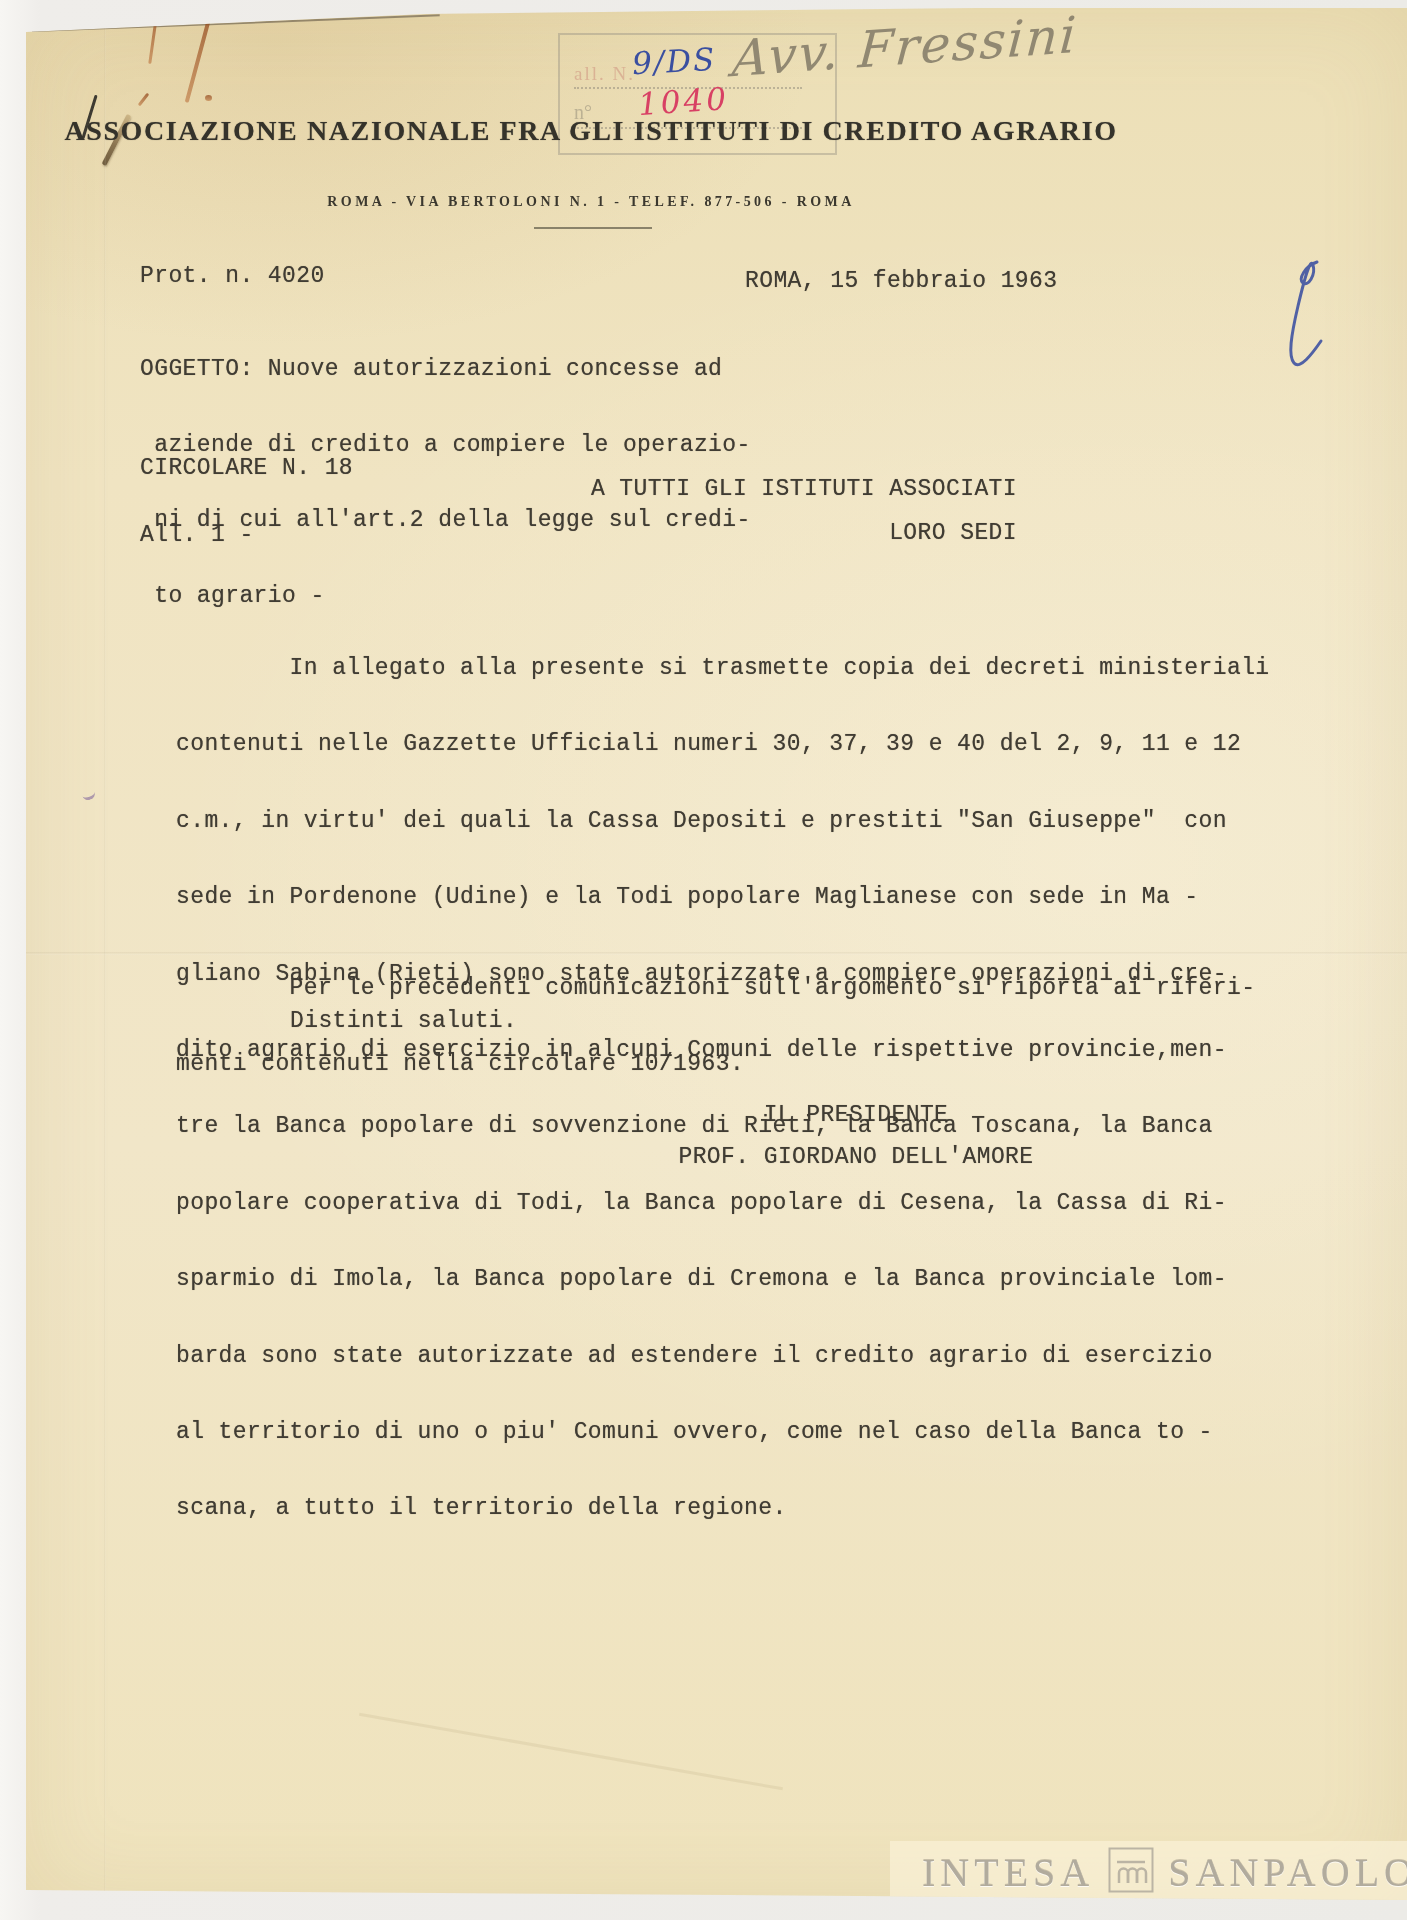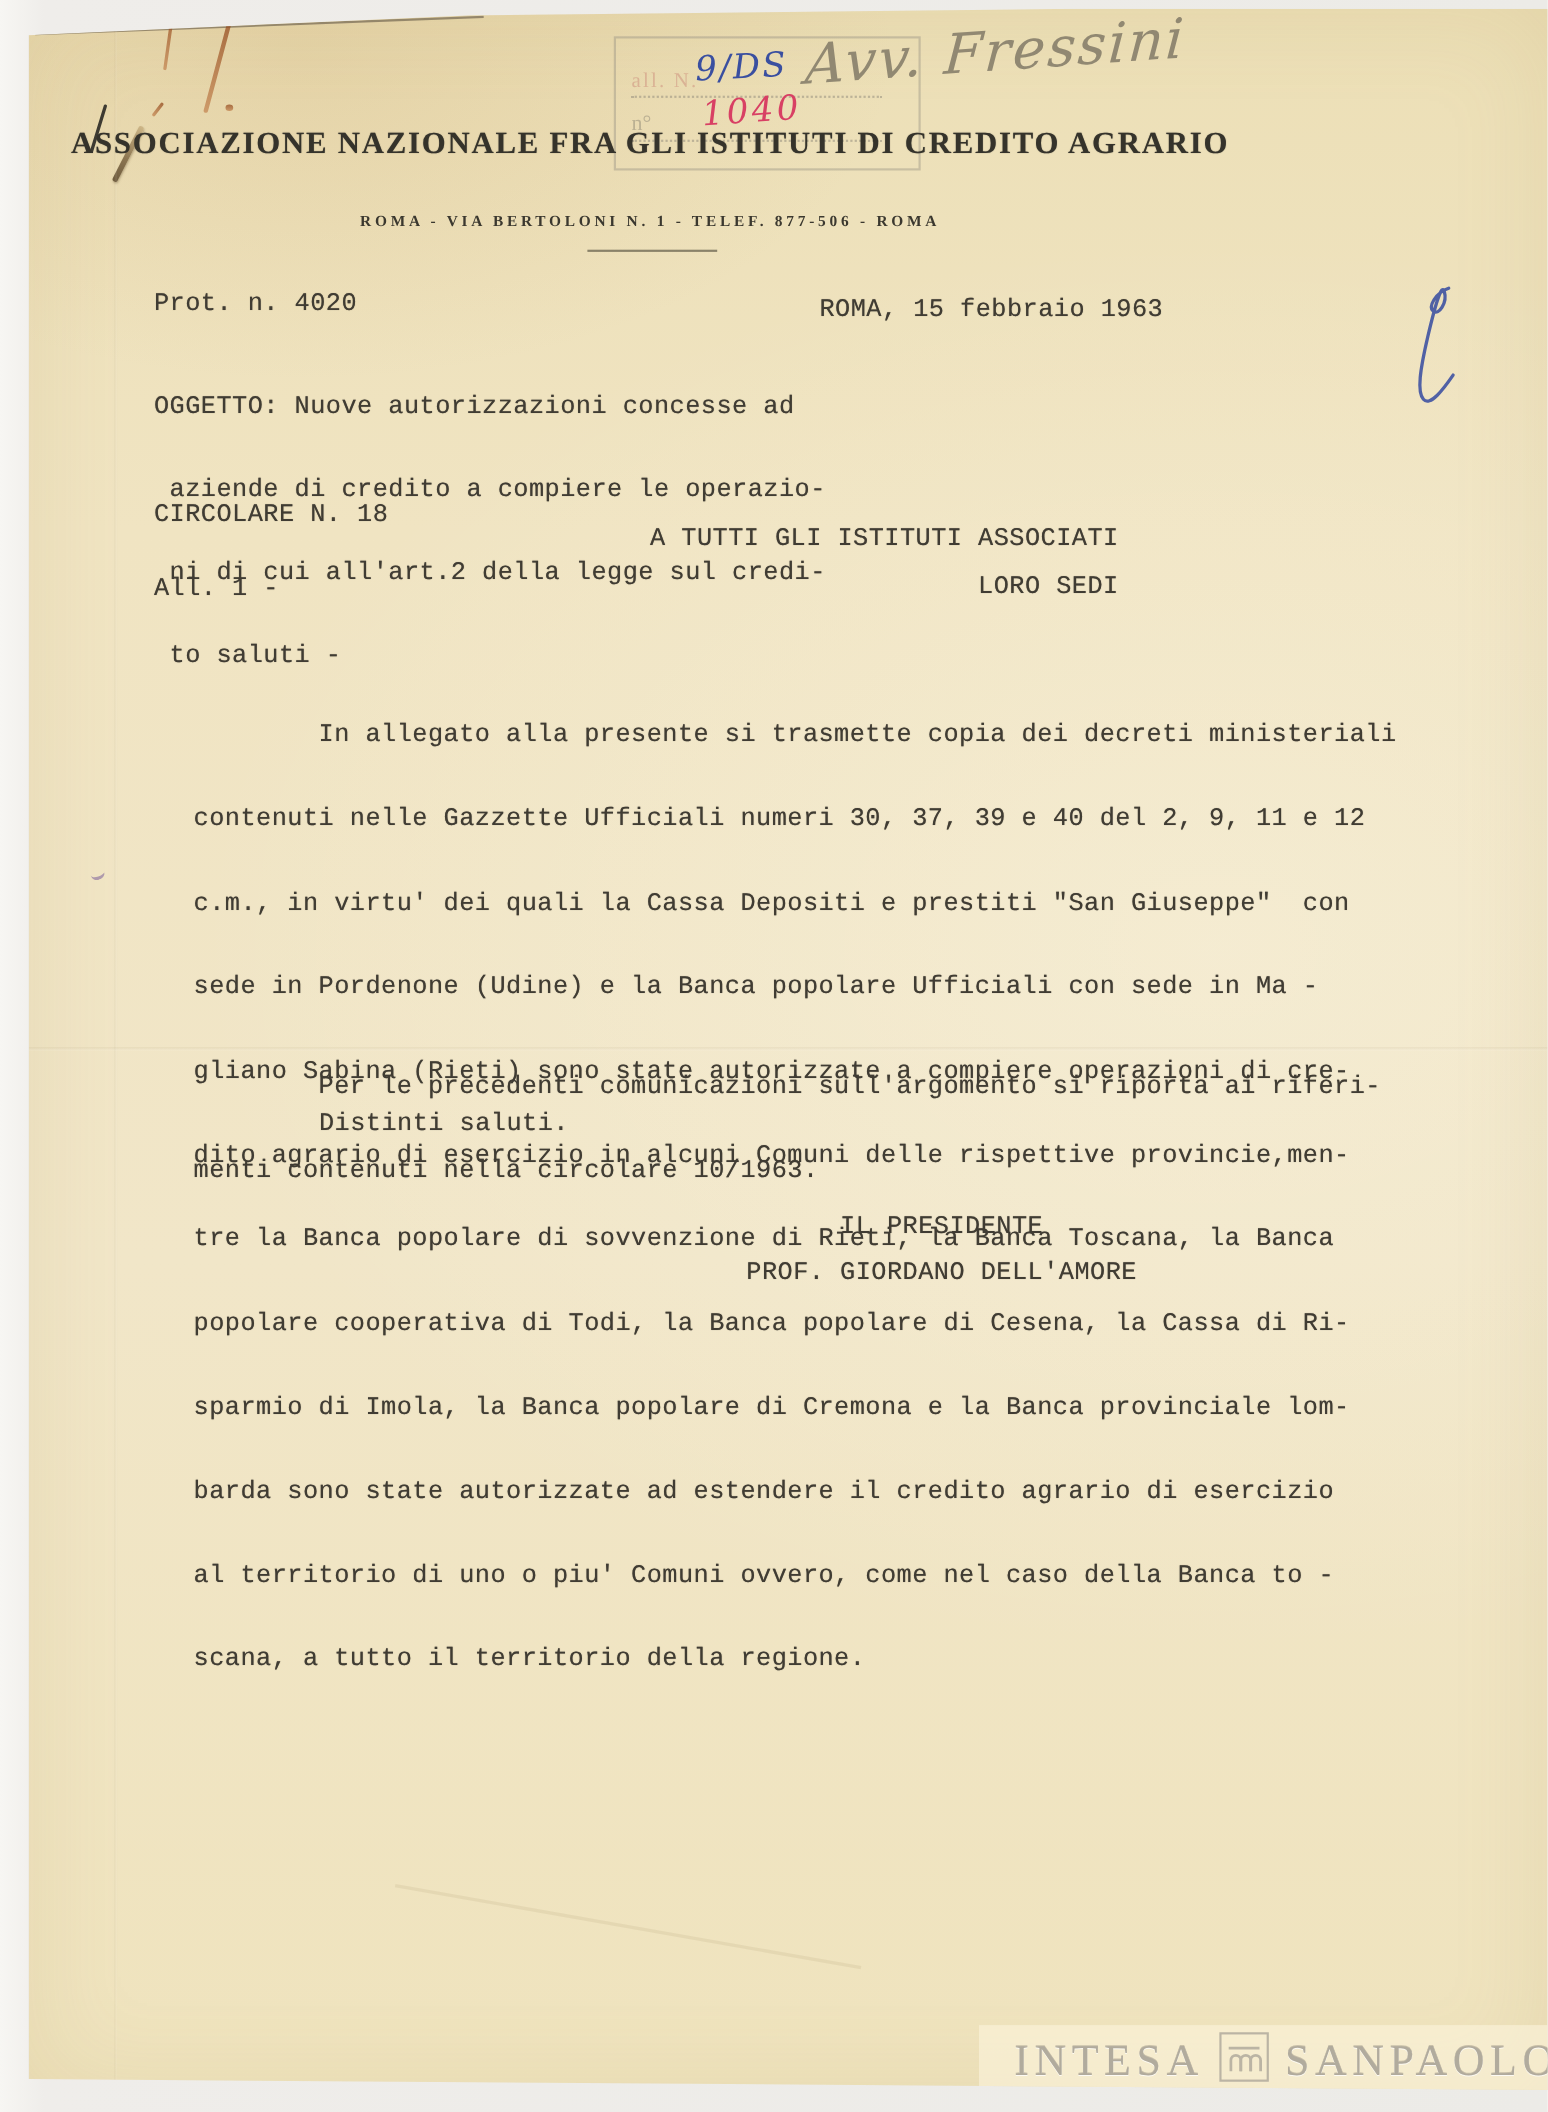--- a/index.html
+++ b/index.html
@@ -140,33 +140,33 @@
   <div class="blue2">
     <svg width="64" height="126" viewBox="0 0 64 126">
       <path d="M38,10 C26,14 19,27 24,31 C29,35 37,23 34,13 C32,6 27,20 19,54 C12,84 9,104 15,111 C21,118 33,102 42,89" fill="none" stroke="#3a4fa0" stroke-width="3" stroke-linecap="round" opacity="0.88"></path>
     </svg>
   </div>
 
   <div class="tw subject-block" style="left:114px;top:298px;">
     <div>OGGETTO: Nuove autorizzazioni concesse ad</div>
     <div> aziende di credito a compiere le operazio-</div>
     <div> ni di cui all'art.2 della legge sul credi-</div>
-    <div> to saluti -</div>
+    <div> to agrario -</div>
   </div>
 
   <div class="tw" style="left:114px;top:447px;">CIRCOLARE N. 18</div>
   <div class="tw" style="right:390px;top:468px;">A TUTTI GLI ISTITUTI ASSOCIATI</div>
   <div class="tw" style="left:114px;top:514px;">All. 1 -</div>
   <div class="tw" style="right:390px;top:512px;">LORO SEDI</div>
 
   <div class="tw tw-block" style="left:150px;top:596px;">
     <div>        In allegato alla presente si trasmette copia dei decreti ministeriali</div>
     <div>contenuti nelle Gazzette Ufficiali numeri 30, 37, 39 e 40 del 2, 9, 11 e 12</div>
     <div>c.m., in virtu' dei quali la Cassa Depositi e prestiti "San Giuseppe"  con</div>
-    <div>sede in Pordenone (Udine) e la Banca popolare Ufficiali con sede in Ma -</div>
+    <div>sede in Pordenone (Udine) e la Todi popolare Maglianese con sede in Ma -</div>
     <div>gliano Sabina (Rieti) sono state autorizzate a compiere operazioni di cre-</div>
     <div>dito agrario di esercizio in alcuni Comuni delle rispettive provincie,men-</div>
     <div>tre la Banca popolare di sovvenzione di Rieti, la Banca Toscana, la Banca</div>
     <div>popolare cooperativa di Todi, la Banca popolare di Cesena, la Cassa di Ri-</div>
     <div>sparmio di Imola, la Banca popolare di Cremona e la Banca provinciale lom-</div>
     <div>barda sono state autorizzate ad estendere il credito agrario di esercizio</div>
     <div>al territorio di uno o piu' Comuni ovvero, come nel caso della Banca to -</div>
     <div>scana, a tutto il territorio della regione.</div>
   </div>
 

